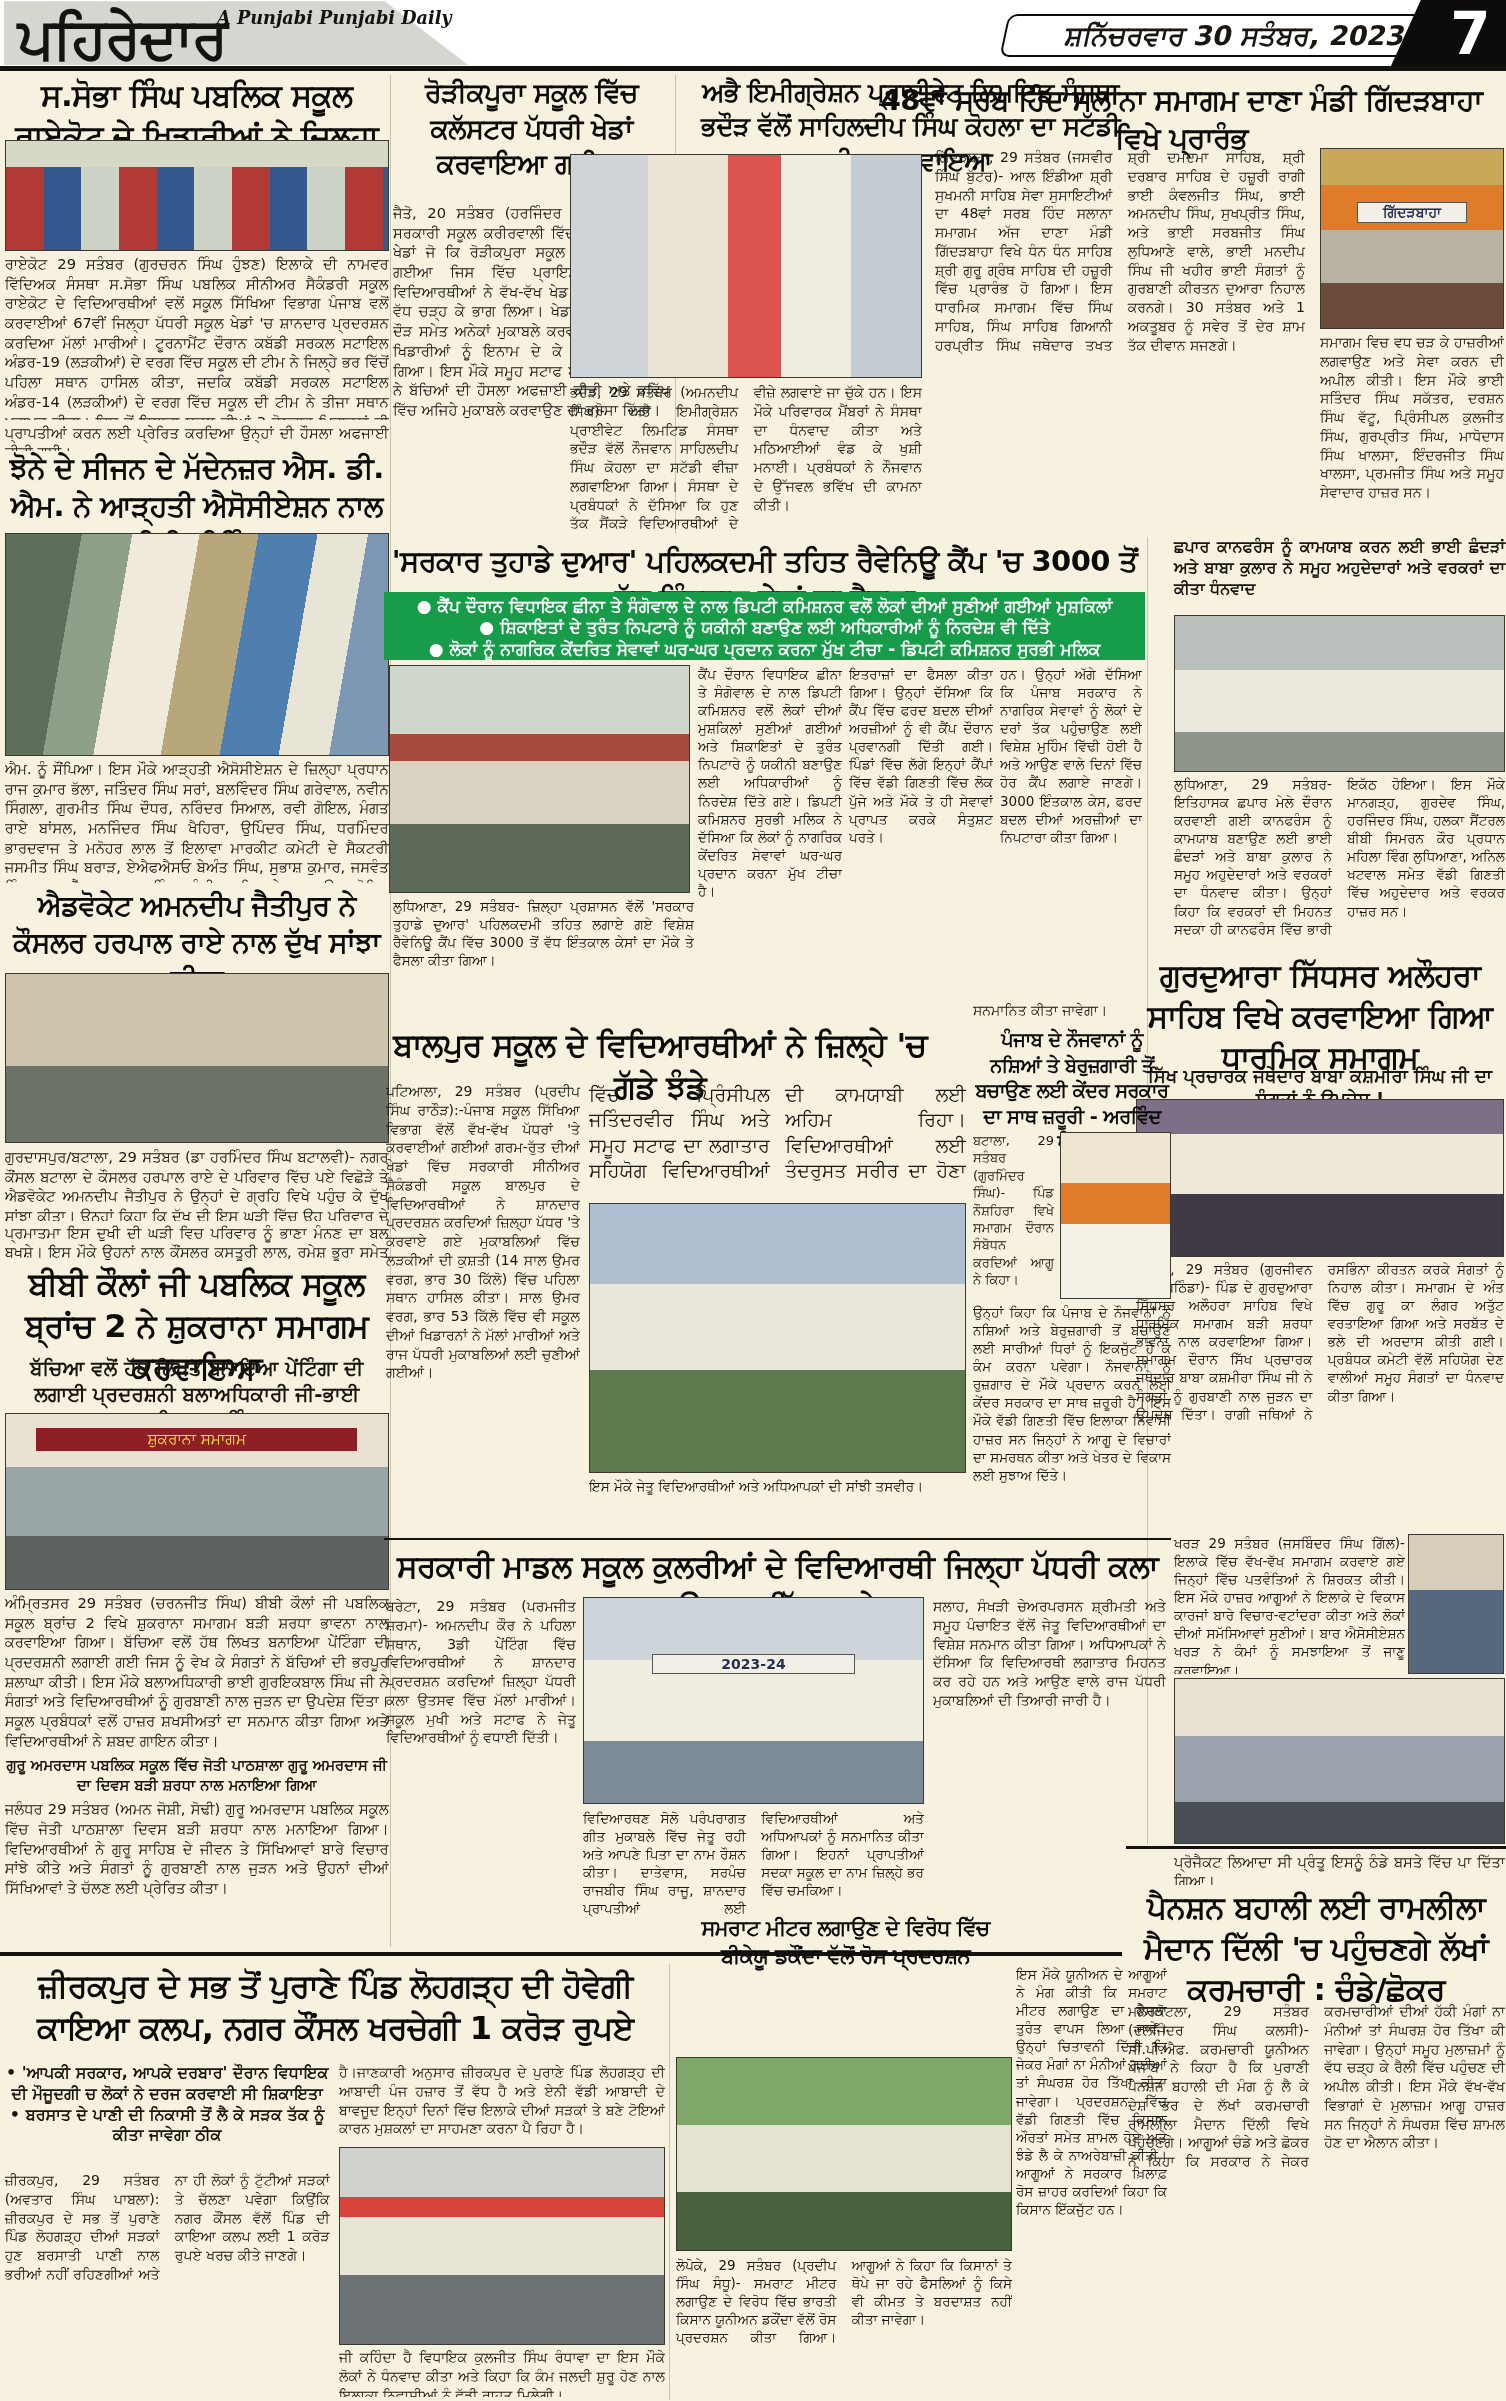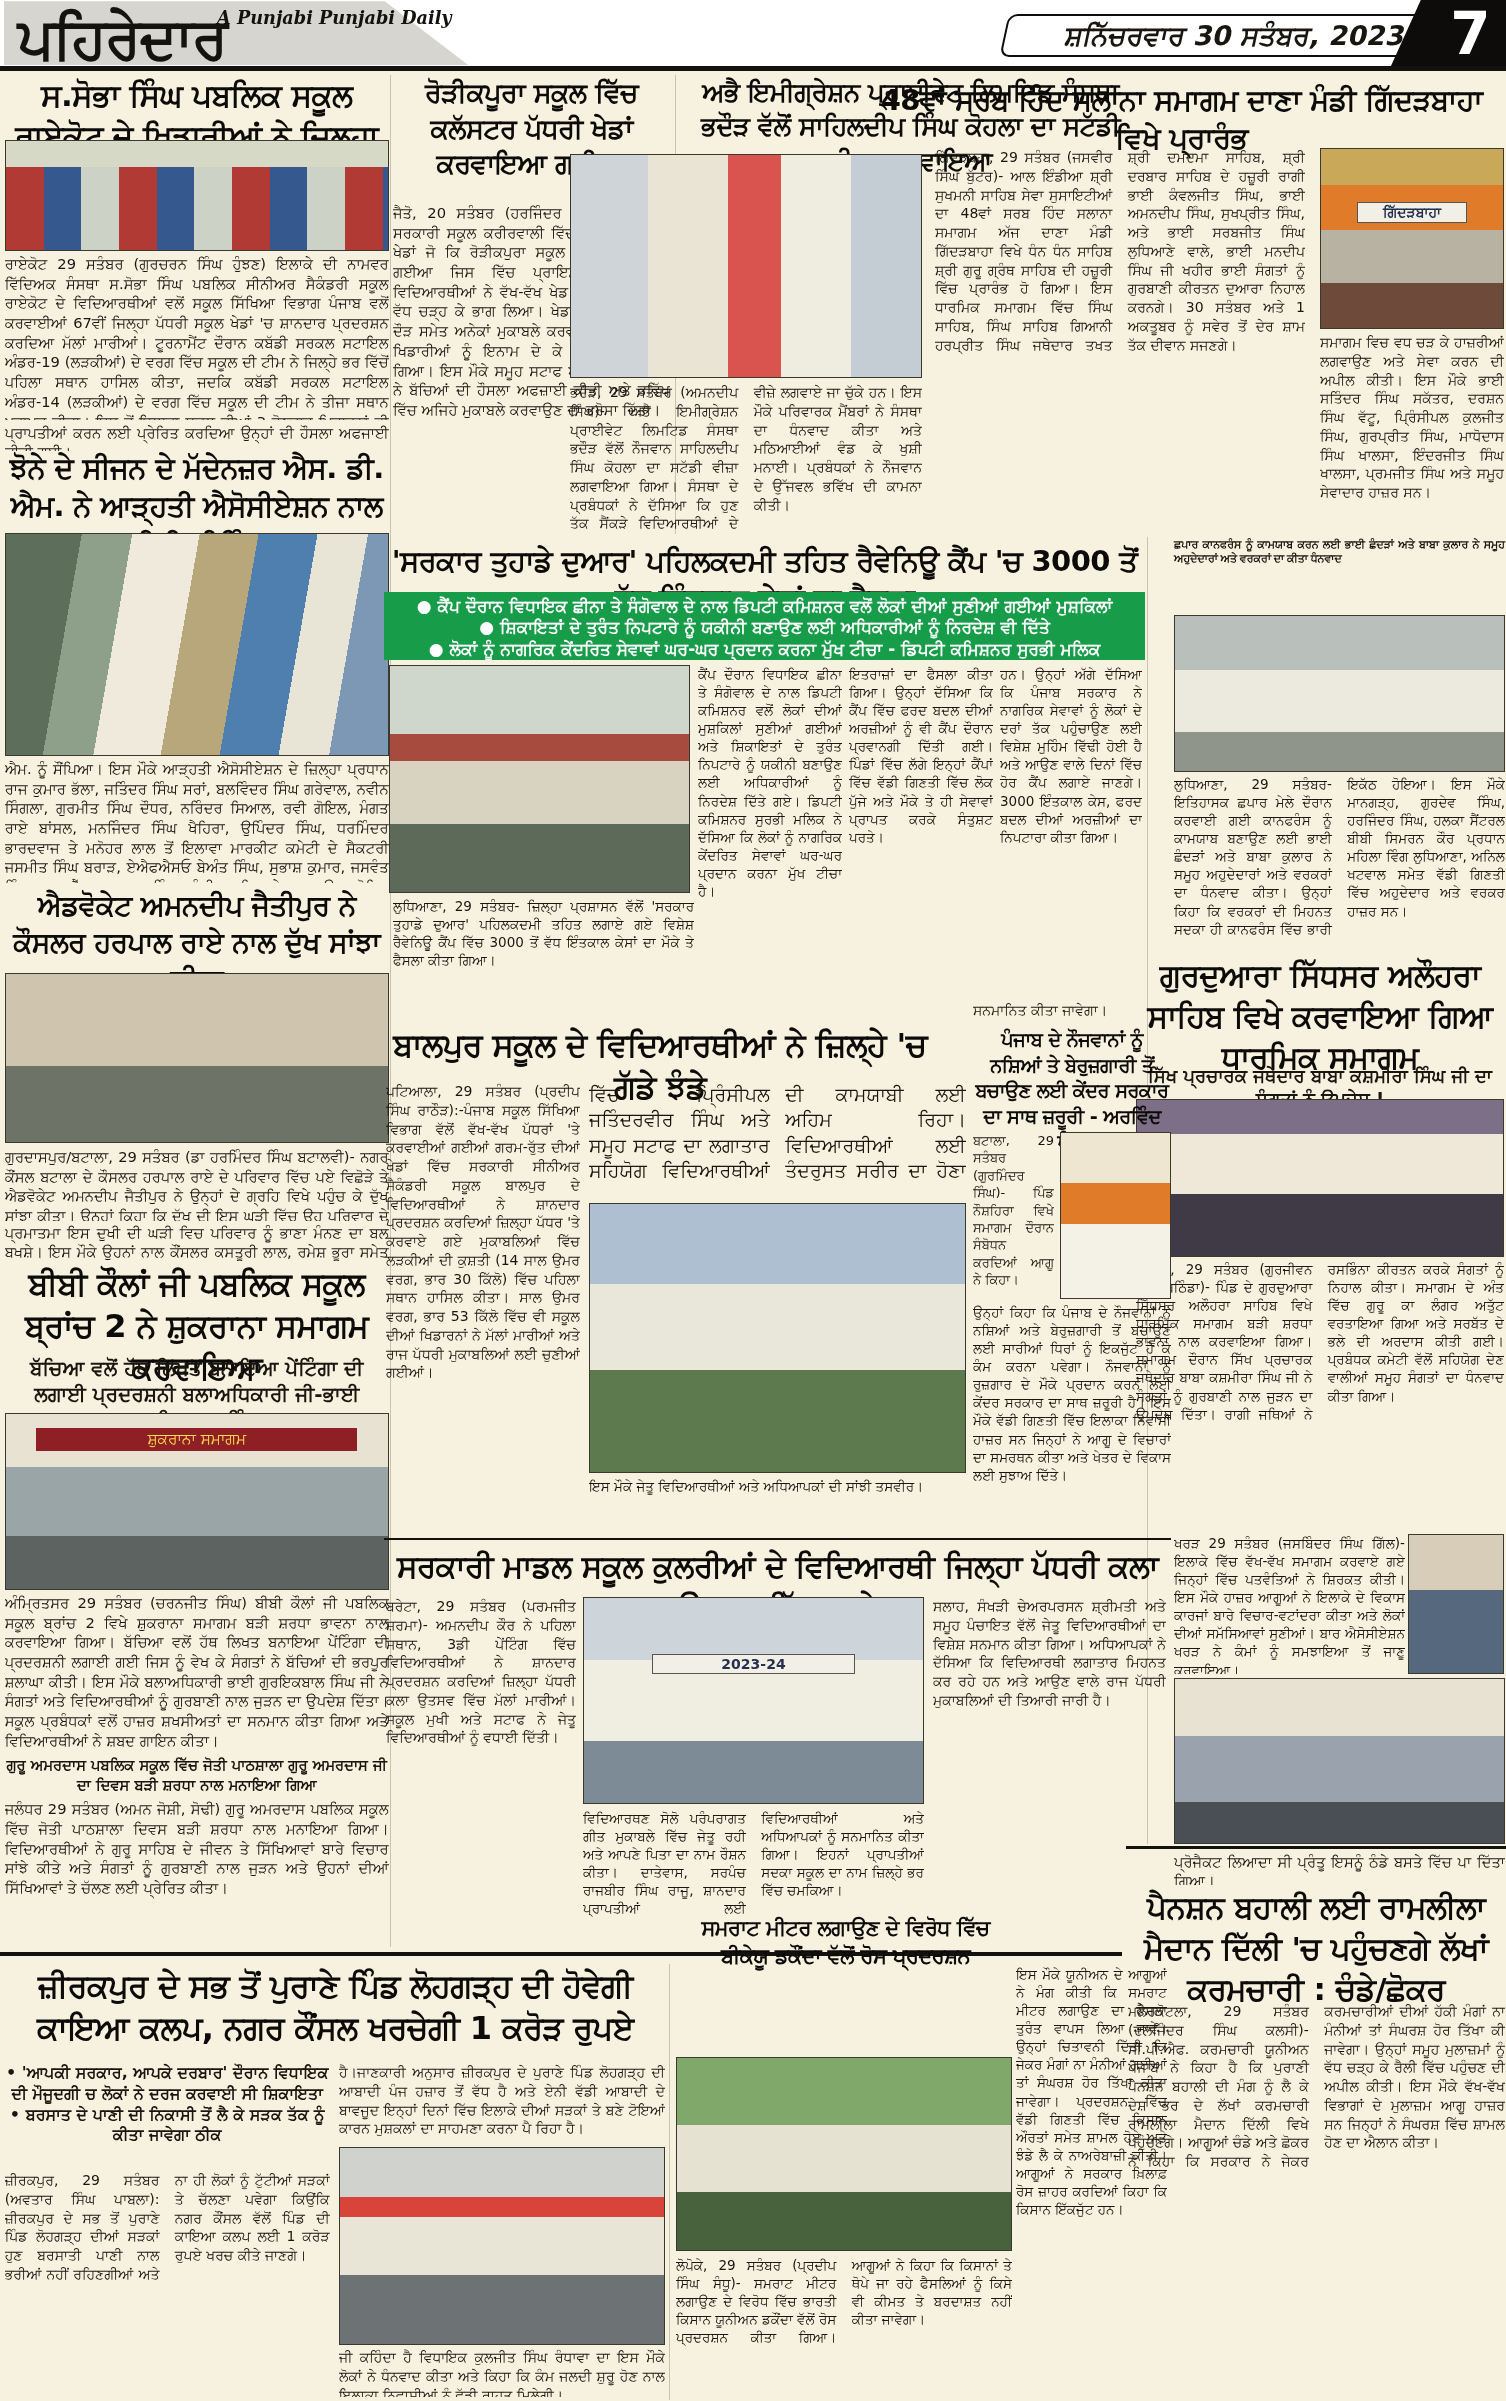--- a/index.html
+++ b/index.html
@@ -98,21 +98,21 @@
     <div>● ਕੈਂਪ ਦੌਰਾਨ ਵਿਧਾਇਕ ਛੀਨਾ ਤੇ ਸੰਗੋਵਾਲ ਦੇ ਨਾਲ ਡਿਪਟੀ ਕਮਿਸ਼ਨਰ ਵਲੋਂ ਲੋਕਾਂ ਦੀਆਂ ਸੁਣੀਆਂ ਗਈਆਂ ਮੁਸ਼ਕਿਲਾਂ</div>
     <div>● ਸ਼ਿਕਾਇਤਾਂ ਦੇ ਤੁਰੰਤ ਨਿਪਟਾਰੇ ਨੂੰ ਯਕੀਨੀ ਬਣਾਉਣ ਲਈ ਅਧਿਕਾਰੀਆਂ ਨੂੰ ਨਿਰਦੇਸ਼ ਵੀ ਦਿੱਤੇ</div>
     <div>● ਲੋਕਾਂ ਨੂੰ ਨਾਗਰਿਕ ਕੇਂਦਰਿਤ ਸੇਵਾਵਾਂ ਘਰ-ਘਰ ਪ੍ਰਦਾਨ ਕਰਨਾ ਮੁੱਖ ਟੀਚਾ - ਡਿਪਟੀ ਕਮਿਸ਼ਨਰ ਸੁਰਭੀ ਮਲਿਕ</div>
   </div>
   <div class="abs photo" style="left:389px;top:665px;width:301px;height:228px;background:linear-gradient(180deg,#cfd6cb 0 30%,#a84b3f 30% 42%,#d8d2c0 42% 70%,#5d6a5a 70%);"></div>
   <div class="abs bt" style="left:393px;top:897px;width:301px;height:105px;font-size:13.5px;">ਲੁਧਿਆਣਾ, 29 ਸਤੰਬਰ- ਜ਼ਿਲ੍ਹਾ ਪ੍ਰਸ਼ਾਸਨ ਵੱਲੋਂ 'ਸਰਕਾਰ ਤੁਹਾਡੇ ਦੁਆਰ' ਪਹਿਲਕਦਮੀ ਤਹਿਤ ਲਗਾਏ ਗਏ ਵਿਸ਼ੇਸ਼ ਰੈਵੇਨਿਊ ਕੈਂਪ ਵਿੱਚ 3000 ਤੋਂ ਵੱਧ ਇੰਤਕਾਲ ਕੇਸਾਂ ਦਾ ਮੌਕੇ ਤੇ ਫੈਸਲਾ ਕੀਤਾ ਗਿਆ।</div>
   <div class="abs bt" style="left:698px;top:665px;width:144px;height:337px;font-size:13.5px;">ਕੈਂਪ ਦੌਰਾਨ ਵਿਧਾਇਕ ਛੀਨਾ ਤੇ ਸੰਗੋਵਾਲ ਦੇ ਨਾਲ ਡਿਪਟੀ ਕਮਿਸ਼ਨਰ ਵਲੋਂ ਲੋਕਾਂ ਦੀਆਂ ਮੁਸ਼ਕਿਲਾਂ ਸੁਣੀਆਂ ਗਈਆਂ ਅਤੇ ਸ਼ਿਕਾਇਤਾਂ ਦੇ ਤੁਰੰਤ ਨਿਪਟਾਰੇ ਨੂੰ ਯਕੀਨੀ ਬਣਾਉਣ ਲਈ ਅਧਿਕਾਰੀਆਂ ਨੂੰ ਨਿਰਦੇਸ਼ ਦਿੱਤੇ ਗਏ। ਡਿਪਟੀ ਕਮਿਸ਼ਨਰ ਸੁਰਭੀ ਮਲਿਕ ਨੇ ਦੱਸਿਆ ਕਿ ਲੋਕਾਂ ਨੂੰ ਨਾਗਰਿਕ ਕੇਂਦਰਿਤ ਸੇਵਾਵਾਂ ਘਰ-ਘਰ ਪ੍ਰਦਾਨ ਕਰਨਾ ਮੁੱਖ ਟੀਚਾ ਹੈ।</div>
   <div class="abs bt" style="left:849px;top:665px;width:144px;height:337px;font-size:13.5px;">ਇਤਰਾਜ਼ਾਂ ਦਾ ਫੈਸਲਾ ਕੀਤਾ ਗਿਆ। ਉਨ੍ਹਾਂ ਦੱਸਿਆ ਕਿ ਕੈਂਪ ਵਿੱਚ ਫਰਦ ਬਦਲ ਦੀਆਂ ਅਰਜ਼ੀਆਂ ਨੂੰ ਵੀ ਕੈਂਪ ਦੌਰਾਨ ਪ੍ਰਵਾਨਗੀ ਦਿੱਤੀ ਗਈ। ਪਿੰਡਾਂ ਵਿੱਚ ਲੱਗੇ ਇਨ੍ਹਾਂ ਕੈਂਪਾਂ ਵਿੱਚ ਵੱਡੀ ਗਿਣਤੀ ਵਿੱਚ ਲੋਕ ਪੁੱਜੇ ਅਤੇ ਮੌਕੇ ਤੇ ਹੀ ਸੇਵਾਵਾਂ ਪ੍ਰਾਪਤ ਕਰਕੇ ਸੰਤੁਸ਼ਟ ਪਰਤੇ।</div>
   <div class="abs bt" style="left:1000px;top:665px;width:142px;height:337px;font-size:13.5px;">ਹਨ। ਉਨ੍ਹਾਂ ਅੱਗੇ ਦੱਸਿਆ ਕਿ ਪੰਜਾਬ ਸਰਕਾਰ ਨੇ ਨਾਗਰਿਕ ਸੇਵਾਵਾਂ ਨੂੰ ਲੋਕਾਂ ਦੇ ਦਰਾਂ ਤੱਕ ਪਹੁੰਚਾਉਣ ਲਈ ਵਿਸ਼ੇਸ਼ ਮੁਹਿੰਮ ਵਿੱਢੀ ਹੋਈ ਹੈ ਅਤੇ ਆਉਣ ਵਾਲੇ ਦਿਨਾਂ ਵਿੱਚ ਹੋਰ ਕੈਂਪ ਲਗਾਏ ਜਾਣਗੇ। 3000 ਇੰਤਕਾਲ ਕੇਸ, ਫਰਦ ਬਦਲ ਦੀਆਂ ਅਰਜ਼ੀਆਂ ਦਾ ਨਿਪਟਾਰਾ ਕੀਤਾ ਗਿਆ।</div>
 
-  <div class="abs sub" style="left:1174px;top:537px;width:331px;font-size:11px;text-align:justify;font-family:Liberation Serif, serif;">ਛਪਾਰ ਕਾਨਫਰੰਸ ਨੂੰ ਕਾਮਯਾਬ ਕਰਨ ਲਈ ਭਾਈ ਛੰਦੜਾਂ ਅਤੇ ਬਾਬਾ ਕੁਲਾਰ ਨੇ ਸਮੂਹ ਅਹੁਦੇਦਾਰਾਂ ਅਤੇ ਵਰਕਰਾਂ ਦਾ ਕੀਤਾ ਧੰਨਵਾਦ</div>
+  <div class="abs sub" style="left:1174px;top:537px;width:331px;font-size:16px;text-align:justify;">ਛਪਾਰ ਕਾਨਫਰੰਸ ਨੂੰ ਕਾਮਯਾਬ ਕਰਨ ਲਈ ਭਾਈ ਛੰਦੜਾਂ ਅਤੇ ਬਾਬਾ ਕੁਲਾਰ ਨੇ ਸਮੂਹ ਅਹੁਦੇਦਾਰਾਂ ਅਤੇ ਵਰਕਰਾਂ ਦਾ ਕੀਤਾ ਧੰਨਵਾਦ</div>
   <div class="abs photo" style="left:1174px;top:615px;width:331px;height:157px;background:linear-gradient(180deg,#b9c0bb 0 35%,#eceadf 35% 75%,#8f958a 75%);"></div>
   <div class="abs bt c2" style="left:1174px;top:775px;width:331px;height:170px;font-size:13.5px;">ਲੁਧਿਆਣਾ, 29 ਸਤੰਬਰ- ਇਤਿਹਾਸਕ ਛਪਾਰ ਮੇਲੇ ਦੌਰਾਨ ਕਰਵਾਈ ਗਈ ਕਾਨਫਰੰਸ ਨੂੰ ਕਾਮਯਾਬ ਬਣਾਉਣ ਲਈ ਭਾਈ ਛੰਦੜਾਂ ਅਤੇ ਬਾਬਾ ਕੁਲਾਰ ਨੇ ਸਮੂਹ ਅਹੁਦੇਦਾਰਾਂ ਅਤੇ ਵਰਕਰਾਂ ਦਾ ਧੰਨਵਾਦ ਕੀਤਾ। ਉਨ੍ਹਾਂ ਕਿਹਾ ਕਿ ਵਰਕਰਾਂ ਦੀ ਮਿਹਨਤ ਸਦਕਾ ਹੀ ਕਾਨਫਰੰਸ ਵਿੱਚ ਭਾਰੀ ਇਕੱਠ ਹੋਇਆ। ਇਸ ਮੌਕੇ ਮਾਨਗੜ੍ਹ, ਗੁਰਦੇਵ ਸਿੰਘ, ਹਰਜਿੰਦਰ ਸਿੰਘ, ਹਲਕਾ ਸੈਂਟਰਲ ਬੀਬੀ ਸਿਮਰਨ ਕੌਰ ਪ੍ਰਧਾਨ ਮਹਿਲਾ ਵਿੰਗ ਲੁਧਿਆਣਾ, ਅਨਿਲ ਖਟਵਾਲ ਸਮੇਤ ਵੱਡੀ ਗਿਣਤੀ ਵਿੱਚ ਅਹੁਦੇਦਾਰ ਅਤੇ ਵਰਕਰ ਹਾਜ਼ਰ ਸਨ।</div>
 
   <div class="abs hl" style="left:1136px;top:955px;width:368px;font-size:31px;">ਗੁਰਦੁਆਰਾ ਸਿੱਧਸਰ ਅਲੌਹਰਾ ਸਾਹਿਬ ਵਿਖੇ ਕਰਵਾਇਆ ਗਿਆ ਧਾਰਮਿਕ ਸਮਾਗਮ</div>
   <div class="abs sub" style="left:1136px;top:1064px;width:368px;font-size:18px;">ਸਿੱਖ ਪ੍ਰਚਾਰਕ ਜਥੇਦਾਰ ਬਾਬਾ ਕਸ਼ਮੀਰਾ ਸਿੰਘ ਜੀ ਦਾ ਸੰਗਤਾਂ ਨੂੰ ਉਪਦੇਸ਼ !</div>
   <div class="abs photo" style="left:1136px;top:1099px;width:368px;height:158px;background:linear-gradient(180deg,#7d6f88 0 22%,#efe8d8 22% 60%,#3f3a45 60%),repeating-linear-gradient(90deg,rgba(150,40,60,.35) 0 35px,rgba(240,240,230,.35) 35px 71px);"></div>
   <div class="abs bt c2" style="left:1136px;top:1260px;width:368px;height:270px;font-size:13.5px;">ਬਠਿੰਡਾ, 29 ਸਤੰਬਰ (ਗੁਰਜੀਵਨ ਸਿੰਘ ਬਠਿੰਡਾ)- ਪਿੰਡ ਦੇ ਗੁਰਦੁਆਰਾ ਸਿੱਧਸਰ ਅਲੌਹਰਾ ਸਾਹਿਬ ਵਿਖੇ ਧਾਰਮਿਕ ਸਮਾਗਮ ਬੜੀ ਸ਼ਰਧਾ ਭਾਵਨਾ ਨਾਲ ਕਰਵਾਇਆ ਗਿਆ। ਸਮਾਗਮ ਦੌਰਾਨ ਸਿੱਖ ਪ੍ਰਚਾਰਕ ਜਥੇਦਾਰ ਬਾਬਾ ਕਸ਼ਮੀਰਾ ਸਿੰਘ ਜੀ ਨੇ ਸੰਗਤਾਂ ਨੂੰ ਗੁਰਬਾਣੀ ਨਾਲ ਜੁੜਨ ਦਾ ਉਪਦੇਸ਼ ਦਿੱਤਾ। ਰਾਗੀ ਜਥਿਆਂ ਨੇ ਰਸਭਿੰਨਾ ਕੀਰਤਨ ਕਰਕੇ ਸੰਗਤਾਂ ਨੂੰ ਨਿਹਾਲ ਕੀਤਾ। ਸਮਾਗਮ ਦੇ ਅੰਤ ਵਿੱਚ ਗੁਰੂ ਕਾ ਲੰਗਰ ਅਤੁੱਟ ਵਰਤਾਇਆ ਗਿਆ ਅਤੇ ਸਰਬੱਤ ਦੇ ਭਲੇ ਦੀ ਅਰਦਾਸ ਕੀਤੀ ਗਈ। ਪ੍ਰਬੰਧਕ ਕਮੇਟੀ ਵੱਲੋਂ ਸਹਿਯੋਗ ਦੇਣ ਵਾਲੀਆਂ ਸਮੂਹ ਸੰਗਤਾਂ ਦਾ ਧੰਨਵਾਦ ਕੀਤਾ ਗਿਆ।</div>
 
   <div class="abs bt" style="left:1174px;top:1534px;width:231px;height:140px;font-size:13.5px;">ਖਰੜ 29 ਸਤੰਬਰ (ਜਸਬਿੰਦਰ ਸਿੰਘ ਗਿੱਲ)- ਇਲਾਕੇ ਵਿੱਚ ਵੱਖ-ਵੱਖ ਸਮਾਗਮ ਕਰਵਾਏ ਗਏ ਜਿਨ੍ਹਾਂ ਵਿੱਚ ਪਤਵੰਤਿਆਂ ਨੇ ਸ਼ਿਰਕਤ ਕੀਤੀ। ਇਸ ਮੌਕੇ ਹਾਜ਼ਰ ਆਗੂਆਂ ਨੇ ਇਲਾਕੇ ਦੇ ਵਿਕਾਸ ਕਾਰਜਾਂ ਬਾਰੇ ਵਿਚਾਰ-ਵਟਾਂਦਰਾ ਕੀਤਾ ਅਤੇ ਲੋਕਾਂ ਦੀਆਂ ਸਮੱਸਿਆਵਾਂ ਸੁਣੀਆਂ। ਬਾਰ ਐਸੋਸੀਏਸ਼ਨ ਖਰੜ ਨੇ ਕੰਮਾਂ ਨੂੰ ਸਮਝਾਇਆ ਤੋਂ ਜਾਣੂ ਕਰਵਾਇਆ।</div>
   <div class="abs photo" style="left:1408px;top:1534px;width:96px;height:140px;background:linear-gradient(180deg,#d8cdb8 0 40%,#56687d 40%);"></div>

